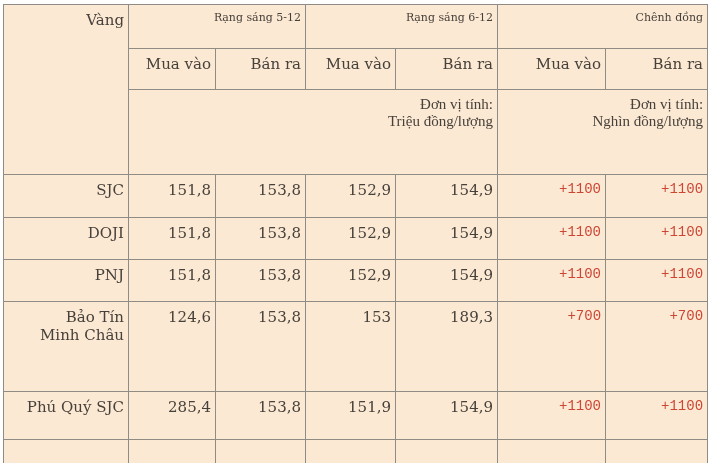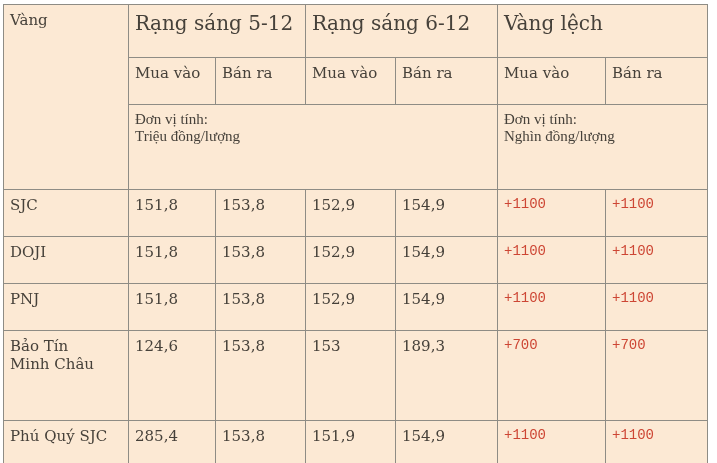--- a/index.html
+++ b/index.html
@@ -21,31 +21,31 @@
     width: 704px;
     margin: 4px 0 0 3px;
     background: #fce9d4;
     color: #46413a;
     font-size: 15px;
     border: 1px solid #8e8c85;
     border-bottom: 2px solid #55534c;
   }
   table.gold th, table.gold td {
     border: 1px solid #8e8c85;
-    padding: 6px 4px 22px 6px;
-    text-align: left;
+    padding: 6px 4px 16px 6px;
+    text-align: right;
     vertical-align: top;
     font-weight: normal;
     overflow: hidden;
   }
   th.group-head {
     text-align: center;
     vertical-align: middle;
     font-weight: bold;
-    font-size: 20px;
+    font-size: 11px;
     padding-bottom: 14px;
   }
   th.row-head {
     vertical-align: middle;
     font-weight: bold;
   }
   td.name-cell { padding-top: 8px; }
   td.num-cell  { padding-top: 8px; }
   td.diff-cell {
     padding-top: 8px;
@@ -72,21 +72,21 @@
       <col style="width:102px">
       <col style="width:108px">
       <col style="width:102px">
     </colgroup>
 
     <tbody>
         <tr style="height:44px">
       <th class="row-head" rowspan="3">Vàng</th>
       <th class="group-head" colspan="2">Rạng sáng 5-12</th>
       <th class="group-head" colspan="2">Rạng sáng 6-12</th>
-      <th class="group-head" colspan="2">Vàng lệch</th>
+      <th class="group-head" colspan="2">Chênh đồng</th>
     </tr>
 
     <tr style="height:38px">
       <td>Mua vào</td>
       <td>Bán ra</td>
       <td>Mua vào</td>
       <td>Bán ra</td>
       <td>Mua vào</td>
       <td>Bán ra</td>
     </tr>

